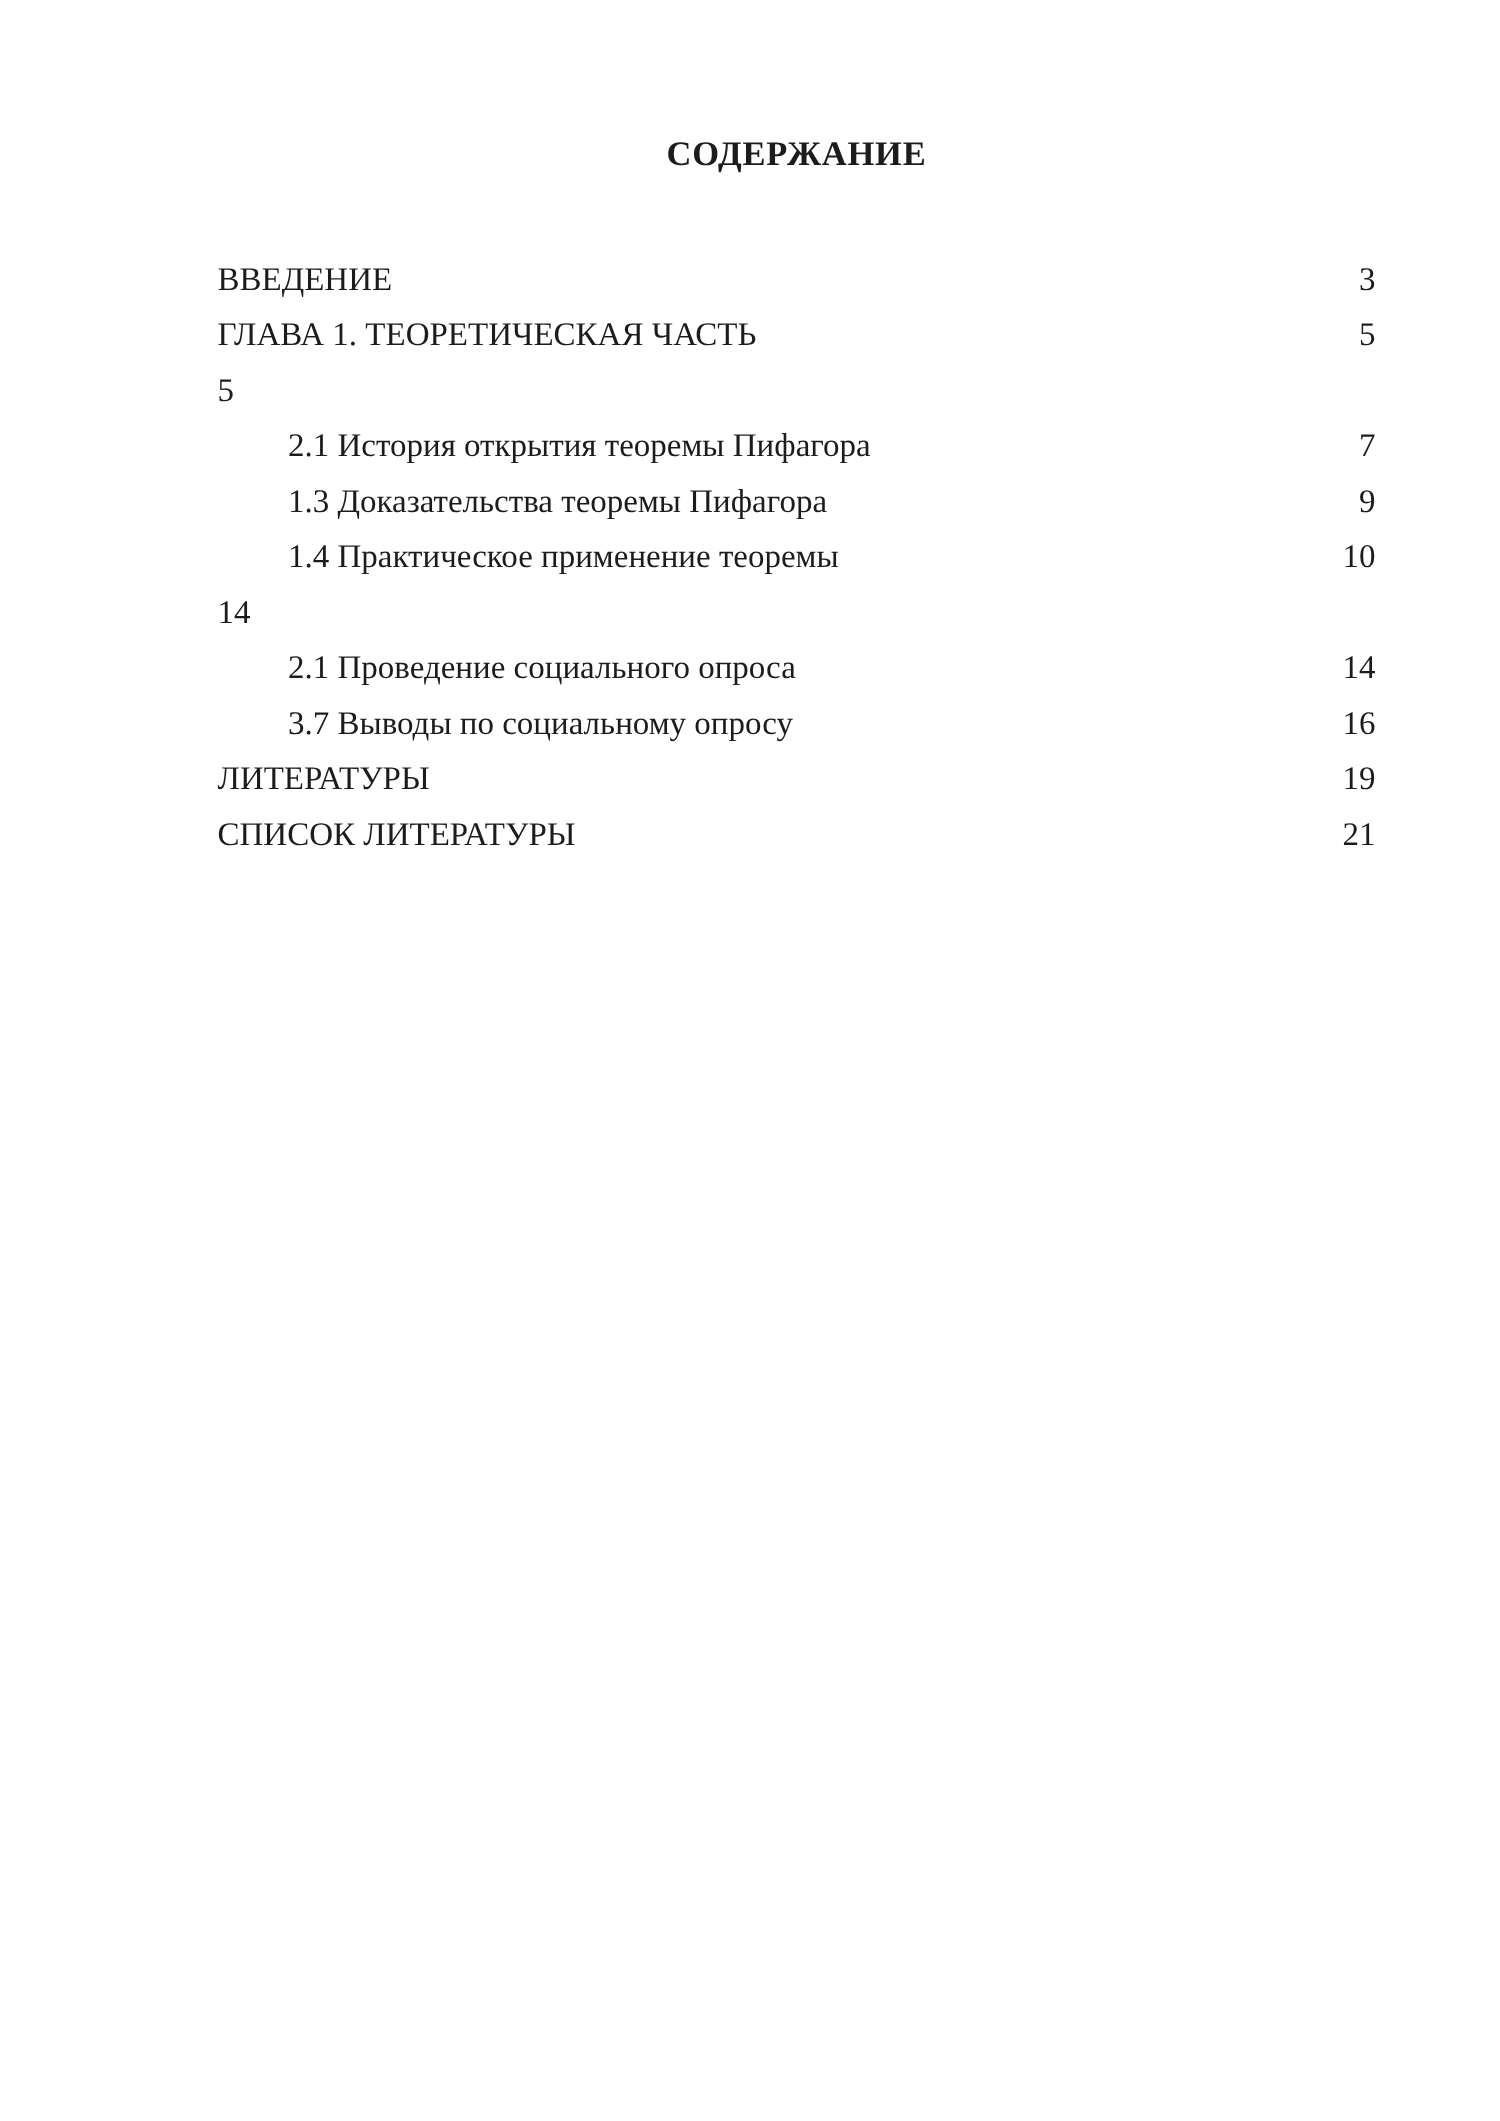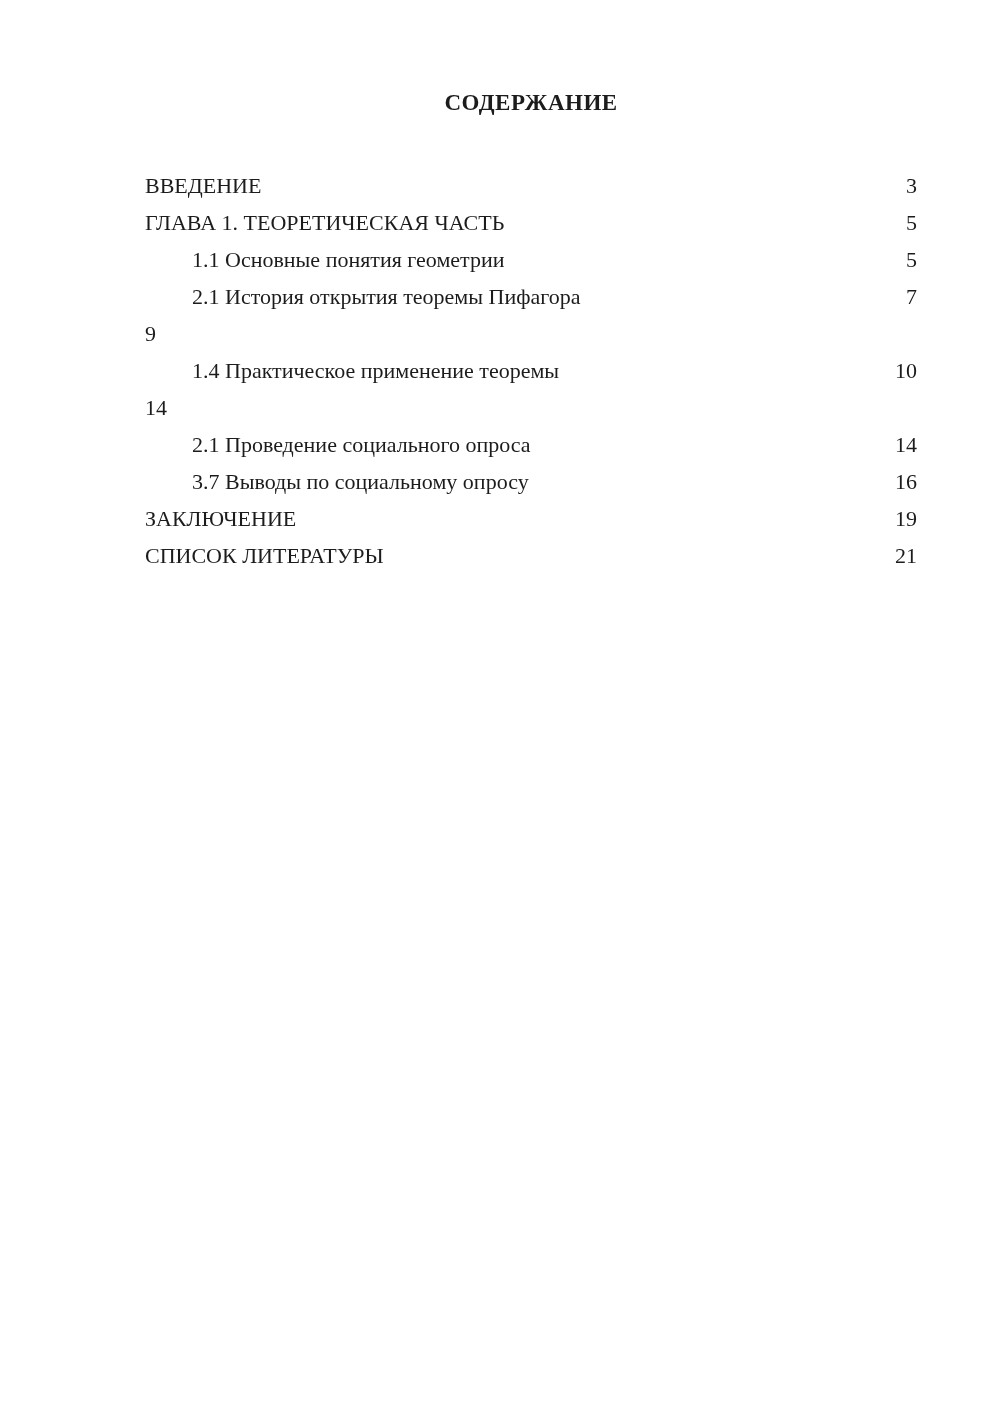--- a/index.html
+++ b/index.html
@@ -76,30 +76,30 @@
         <span class="label">ВВЕДЕНИЕ</span>
         <span class="pageno">3</span>
       </div>
 
       <div class="toc-row">
         <span class="label">ГЛАВА 1. ТЕОРЕТИЧЕСКАЯ ЧАСТЬ</span>
         <span class="pageno">5</span>
       </div>
 
       <div class="toc-row indent">
-        <span class="label">1.1 Основные понятия геометрии</span>
         <span class="pageno">5</span>
       </div>
 
       <div class="toc-row indent">
         <span class="label">2.1 История открытия теоремы Пифагора</span>
         <span class="pageno">7</span>
       </div>
 
       <div class="toc-row indent">
+        <span class="label">1.3 Доказательства теоремы Пифагора</span>
         <span class="pageno">9</span>
       </div>
 
       <div class="toc-row indent">
         <span class="label">1.4 Практическое применение теоремы</span>
         <span class="pageno">10</span>
       </div>
 
       <div class="toc-row">
         <span class="pageno">14</span>
@@ -109,21 +109,21 @@
         <span class="label">2.1 Проведение социального опроса</span>
         <span class="pageno">14</span>
       </div>
 
       <div class="toc-row indent">
         <span class="label">3.7 Выводы по социальному опросу</span>
         <span class="pageno">16</span>
       </div>
 
       <div class="toc-row">
-        <span class="label">ЗАКЛЮЧЕНИЕ</span>
+        <span class="label">ЛИТЕРАТУРЫ</span>
         <span class="pageno">19</span>
       </div>
 
       <div class="toc-row">
         <span class="label">СПИСОК ЛИТЕРАТУРЫ</span>
         <span class="pageno">21</span>
       </div>
 
     </div>
   </div>

